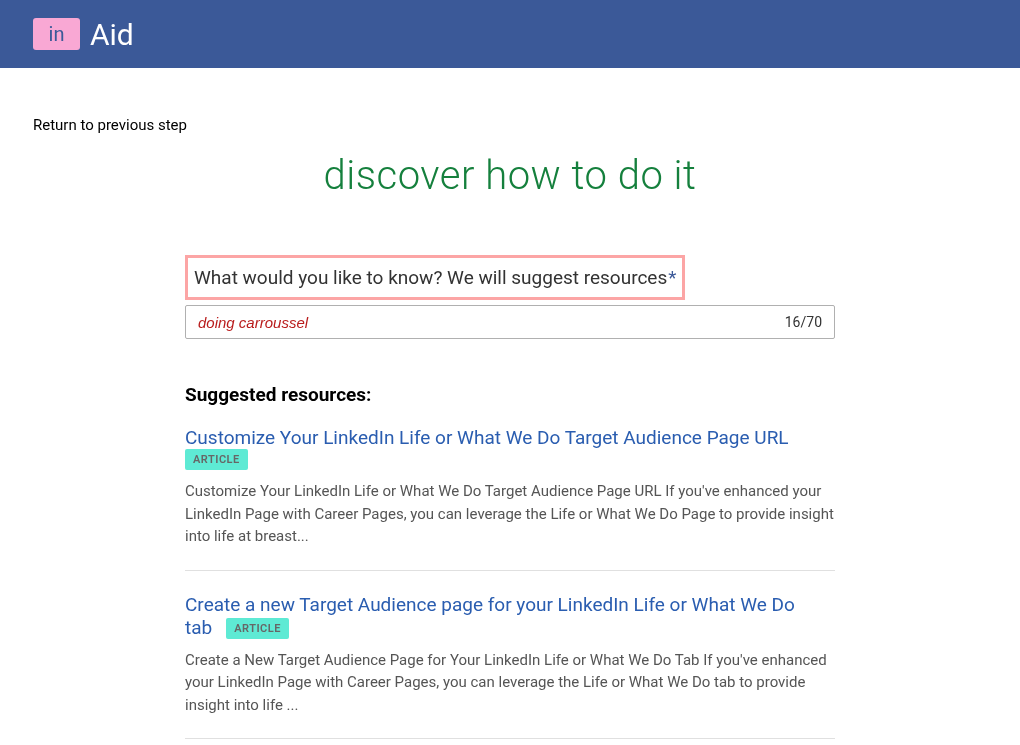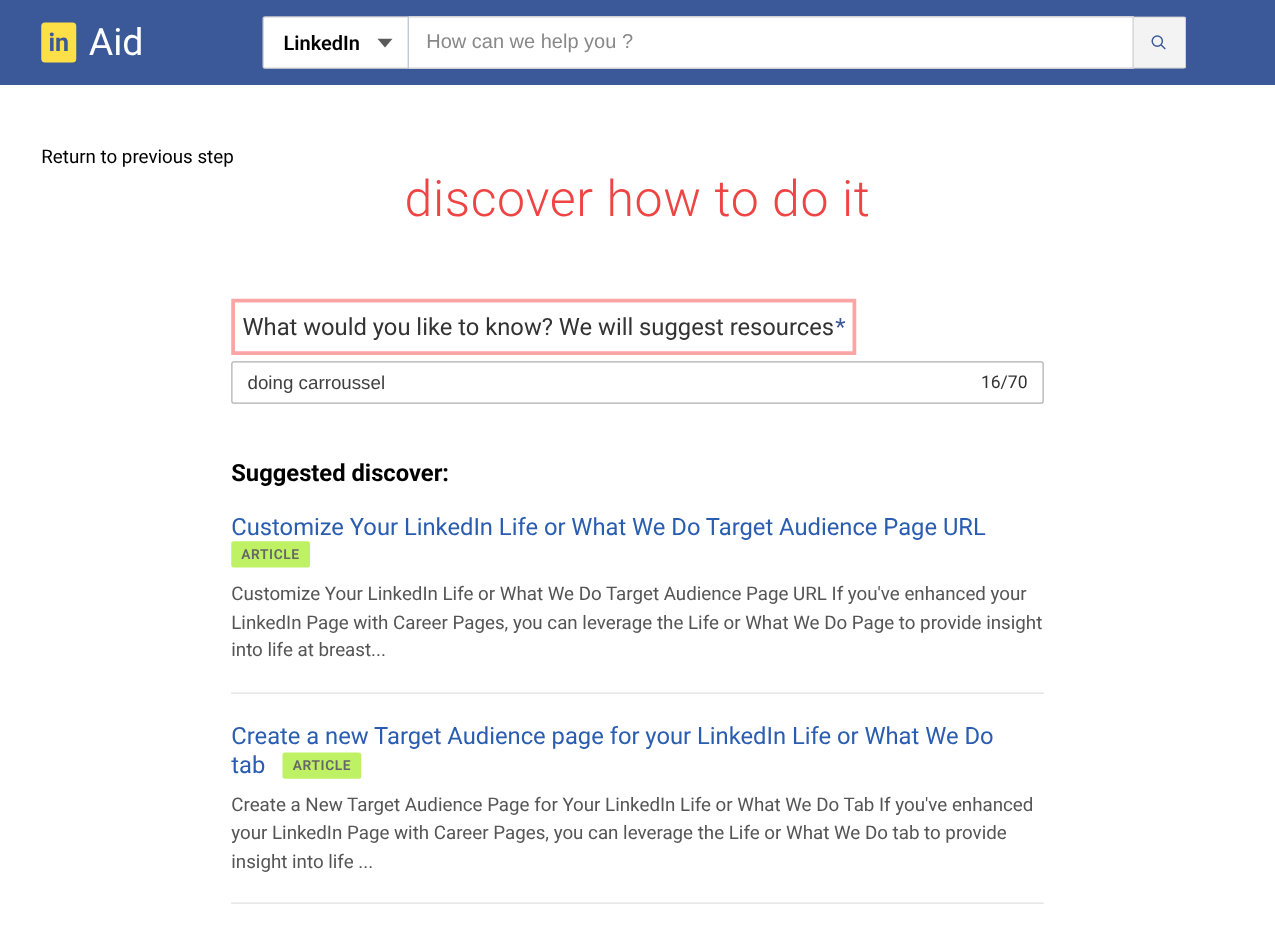--- a/index.html
+++ b/index.html
@@ -18,29 +18,29 @@
       display: flex;
       align-items: center;
       padding: 0 33px;
     }
     .logo-group {
       display: flex;
       align-items: center;
       gap: 10px;
     }
     .logo-box {
-      width: 28px;
+      width: 47px;
       height: 32px;
-      background: #fde047;
+      background: #f9a8d4;
       border-radius: 3px;
       display: flex;
       align-items: center;
       justify-content: center;
       color: #3b5998;
-      font-weight: 700;
+      font-weight: 400;
       font-size: 20px;
     }
     .logo-text {
       color: #ffffff;
       font-size: 30px;
       font-weight: 400;
     }
     .search-group {
       display: flex;
       margin-left: 95px;
@@ -106,22 +106,22 @@
       font-size: 15px;
       text-decoration: none;
       display: inline-block;
       margin-top: 48px;
       cursor: pointer;
     }
     .page-title {
       text-align: center;
       font-size: 40px;
       font-weight: 300;
-      color: #ef4444;
-      margin-top: 2px;
+      color: #15803d;
+      margin-top: 18px;
       letter-spacing: 0.5px;
     }
     .main-form {
       max-width: 650px;
       margin: 56px auto 0;
     }
     .question-label-box {
       border: 3px solid #fca5a5;
       padding: 8px 6px;
       display: inline-block;
@@ -143,21 +143,22 @@
       display: flex;
       align-items: center;
       padding: 0 12px;
       gap: 10px;
     }
     .query-input {
       flex: 1;
       border: none;
       outline: none;
       font-size: 15px;
-      color: #404040;
+      color: #b91c1c;
+      font-style: italic;
     }
     .char-count {
       font-size: 14px;
       color: #333;
     }
     .suggested-heading {
       font-size: 19px;
       font-weight: 700;
       color: #000;
       margin-top: 44px;
@@ -173,21 +174,21 @@
       margin-bottom: 10px;
     }
     .result-title {
       color: #2a5db0;
       font-size: 19px;
       text-decoration: none;
       cursor: pointer;
       margin-right: 10px;
     }
     .badge {
-      background: #bef264;
+      background: #5eead4;
       color: #666;
       font-size: 11px;
       font-weight: 600;
       padding: 4px 8px;
       border-radius: 2px;
       letter-spacing: 0.5px;
       vertical-align: 2px;
       display: inline-block;
     }
     .result-desc {
@@ -197,51 +198,38 @@
     }
   </style>
 </head>
 <body>
 
 <div class="header">
   <div class="logo-group">
     <div class="logo-box">in</div>
     <div class="logo-text">Aid</div>
   </div>
-  <div class="search-group">
-    <div class="dropdown">
-      <span>LinkedIn</span>
-      <span class="dropdown-caret"></span>
-    </div>
-    <input type="text" class="search-input" placeholder="How can we help you ?" style="">
-    <button class="search-button">
-      <svg viewBox="0 0 24 24">
-        <circle cx="10" cy="10" r="7"></circle>
-        <line x1="15" y1="15" x2="21" y2="21"></line>
-      </svg>
-    </button>
-  </div>
 </div>
 
 <div class="content">
   <a class="return-link">Return to previous step</a>
 
   <h1 class="page-title">discover how to do it</h1>
 
   <div class="main-form">
     <div class="question-label-box">
       <span class="question-label">What would you like to know? We will suggest resources</span><span class="required-star">*</span>
     </div>
 
     <div class="input-wrapper">
       <input type="text" class="query-input" value="doing carroussel" style="">
       <span class="char-count">16/70</span>
     </div>
 
-    <h2 class="suggested-heading">Suggested discover:</h2>
+    <h2 class="suggested-heading">Suggested resources:</h2>
 
     <div class="result">
       <div class="result-title-row">
         <a class="result-title">Customize Your LinkedIn Life or What We Do Target Audience Page URL</a><span class="badge">ARTICLE</span>
       </div>
       <p class="result-desc">Customize Your LinkedIn Life or What We Do Target Audience Page URL If you've enhanced your LinkedIn Page with Career Pages, you can leverage the Life or What We Do Page to provide insight into life at breast...</p>
     </div>
 
     <div class="result">
       <div class="result-title-row">

